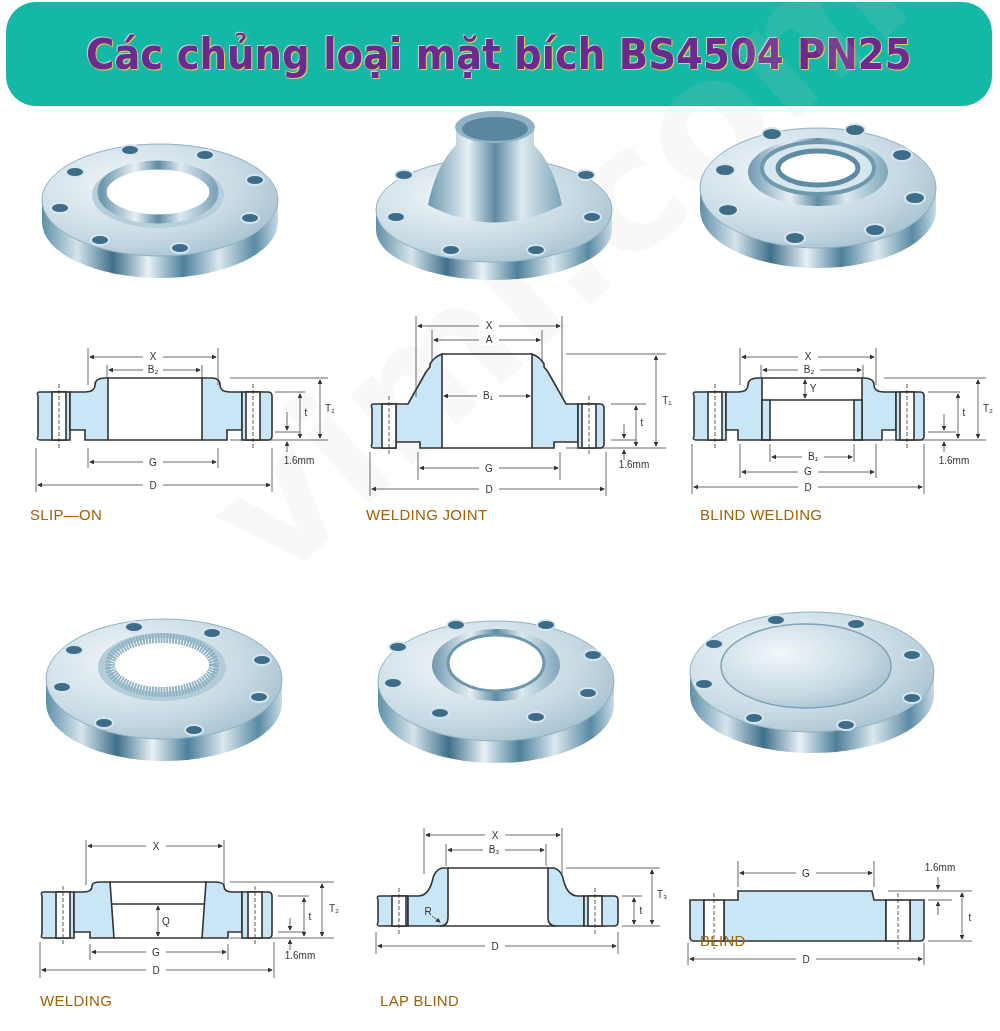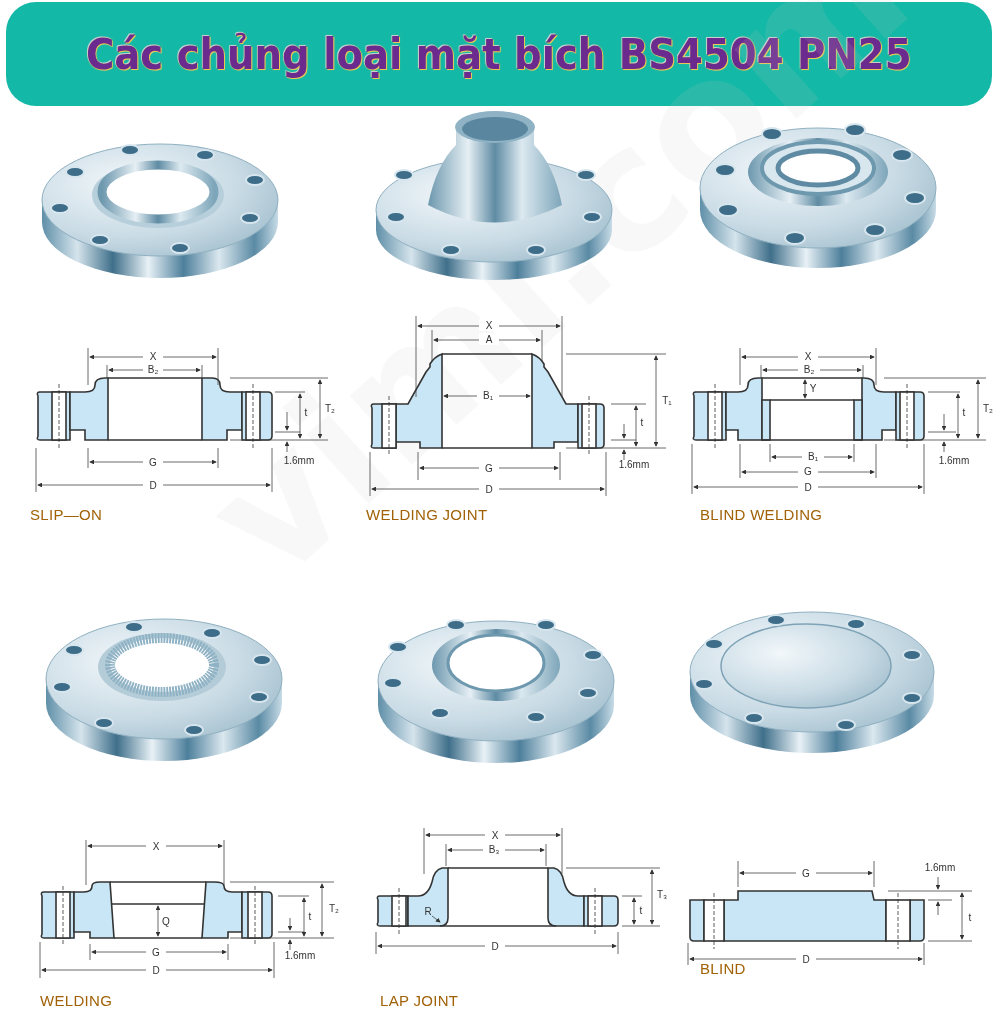--- a/index.html
+++ b/index.html
@@ -511,14 +511,14 @@
       <text x="122" y="22">G</text>
       <rect x="112" y="97" width="20" height="12" fill="#fff"></rect>
       <text x="122" y="108">D</text>
       <text x="286" y="66">t</text>
       <text x="256" y="16">1.6mm</text>
     </g>
   </svg>
 </div>
 
 <div class="caption" style="left:40px;top:992px;width:250px;">WELDING</div>
-<div class="caption" style="left:380px;top:992px;width:240px;">LAP JOINT</div>
-<div class="caption" style="left:700px;top:960px;width:230px;">BLIND</div>
+<div class="caption" style="left:380px;top:992px;width:240px;">LAP BLIND</div>
+<div class="caption" style="left:700px;top:932px;width:230px;">BLIND</div>
 
 </body></html>

